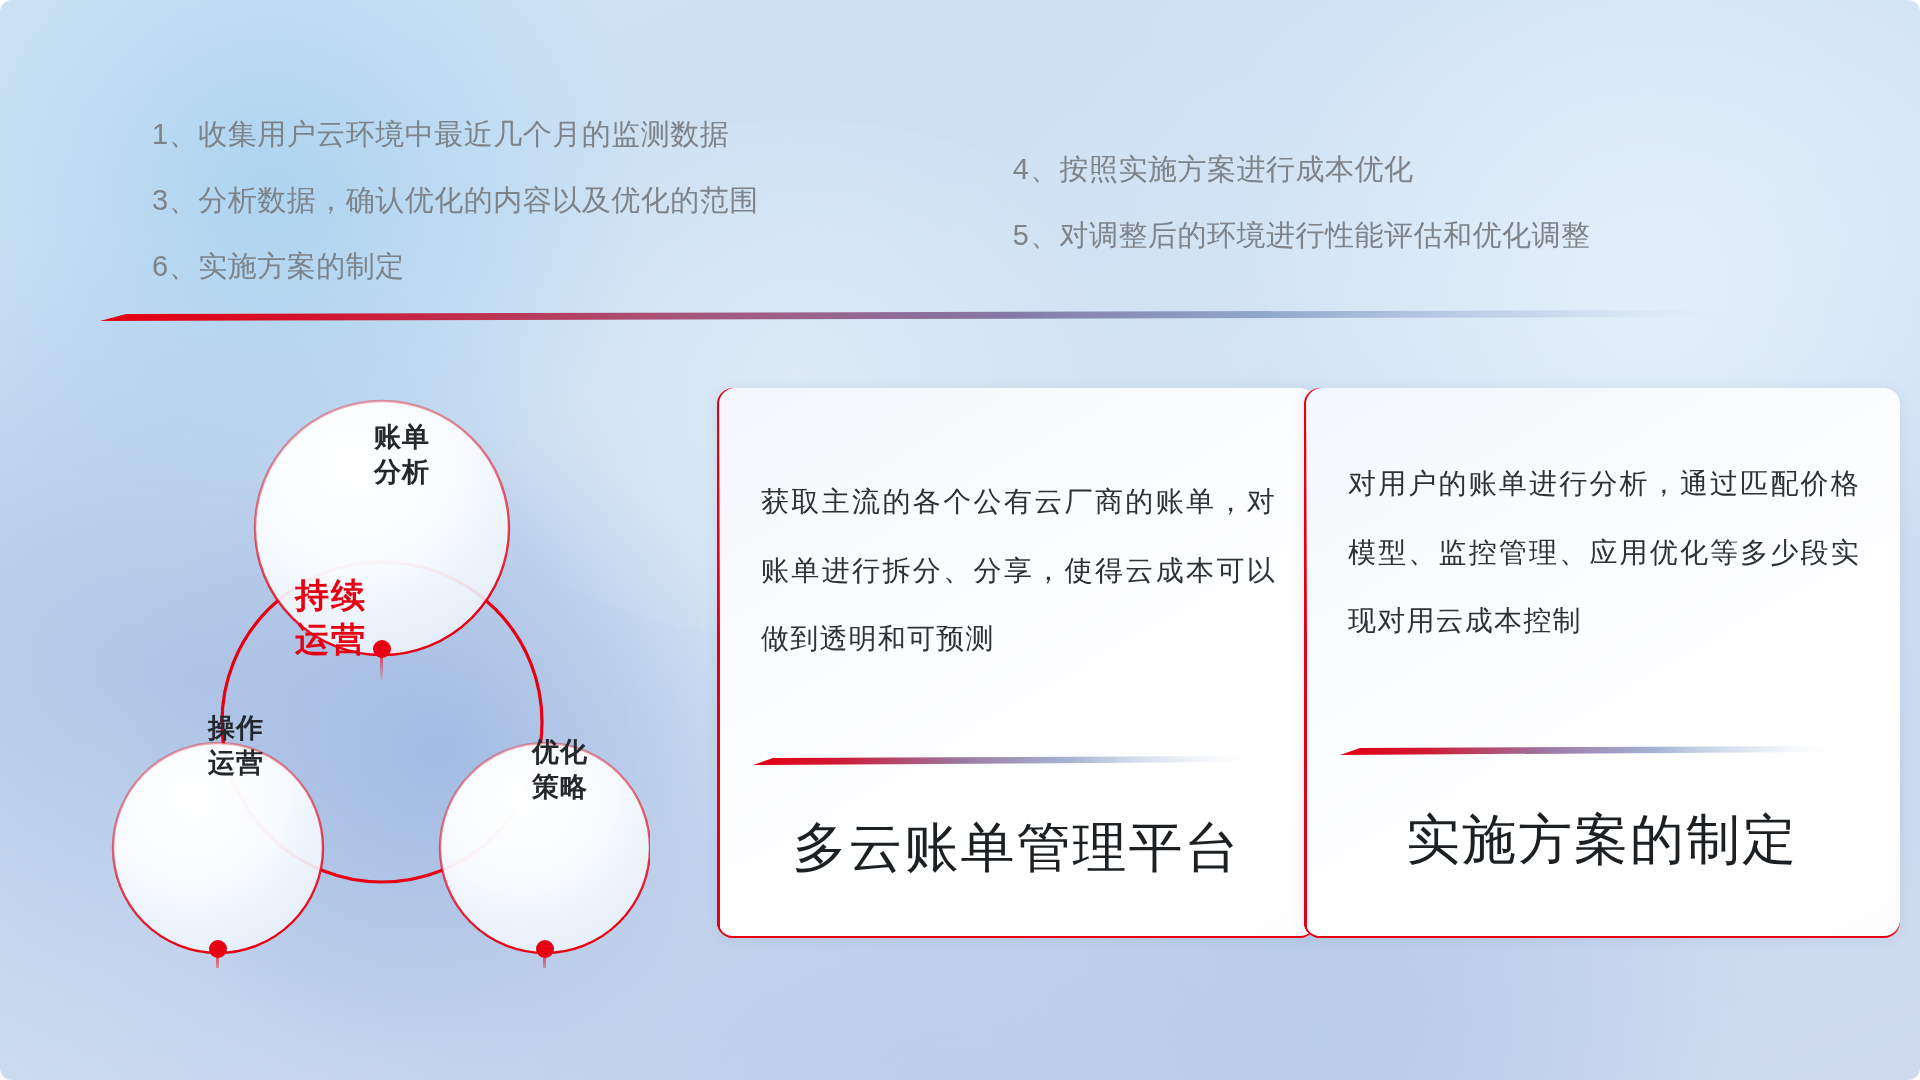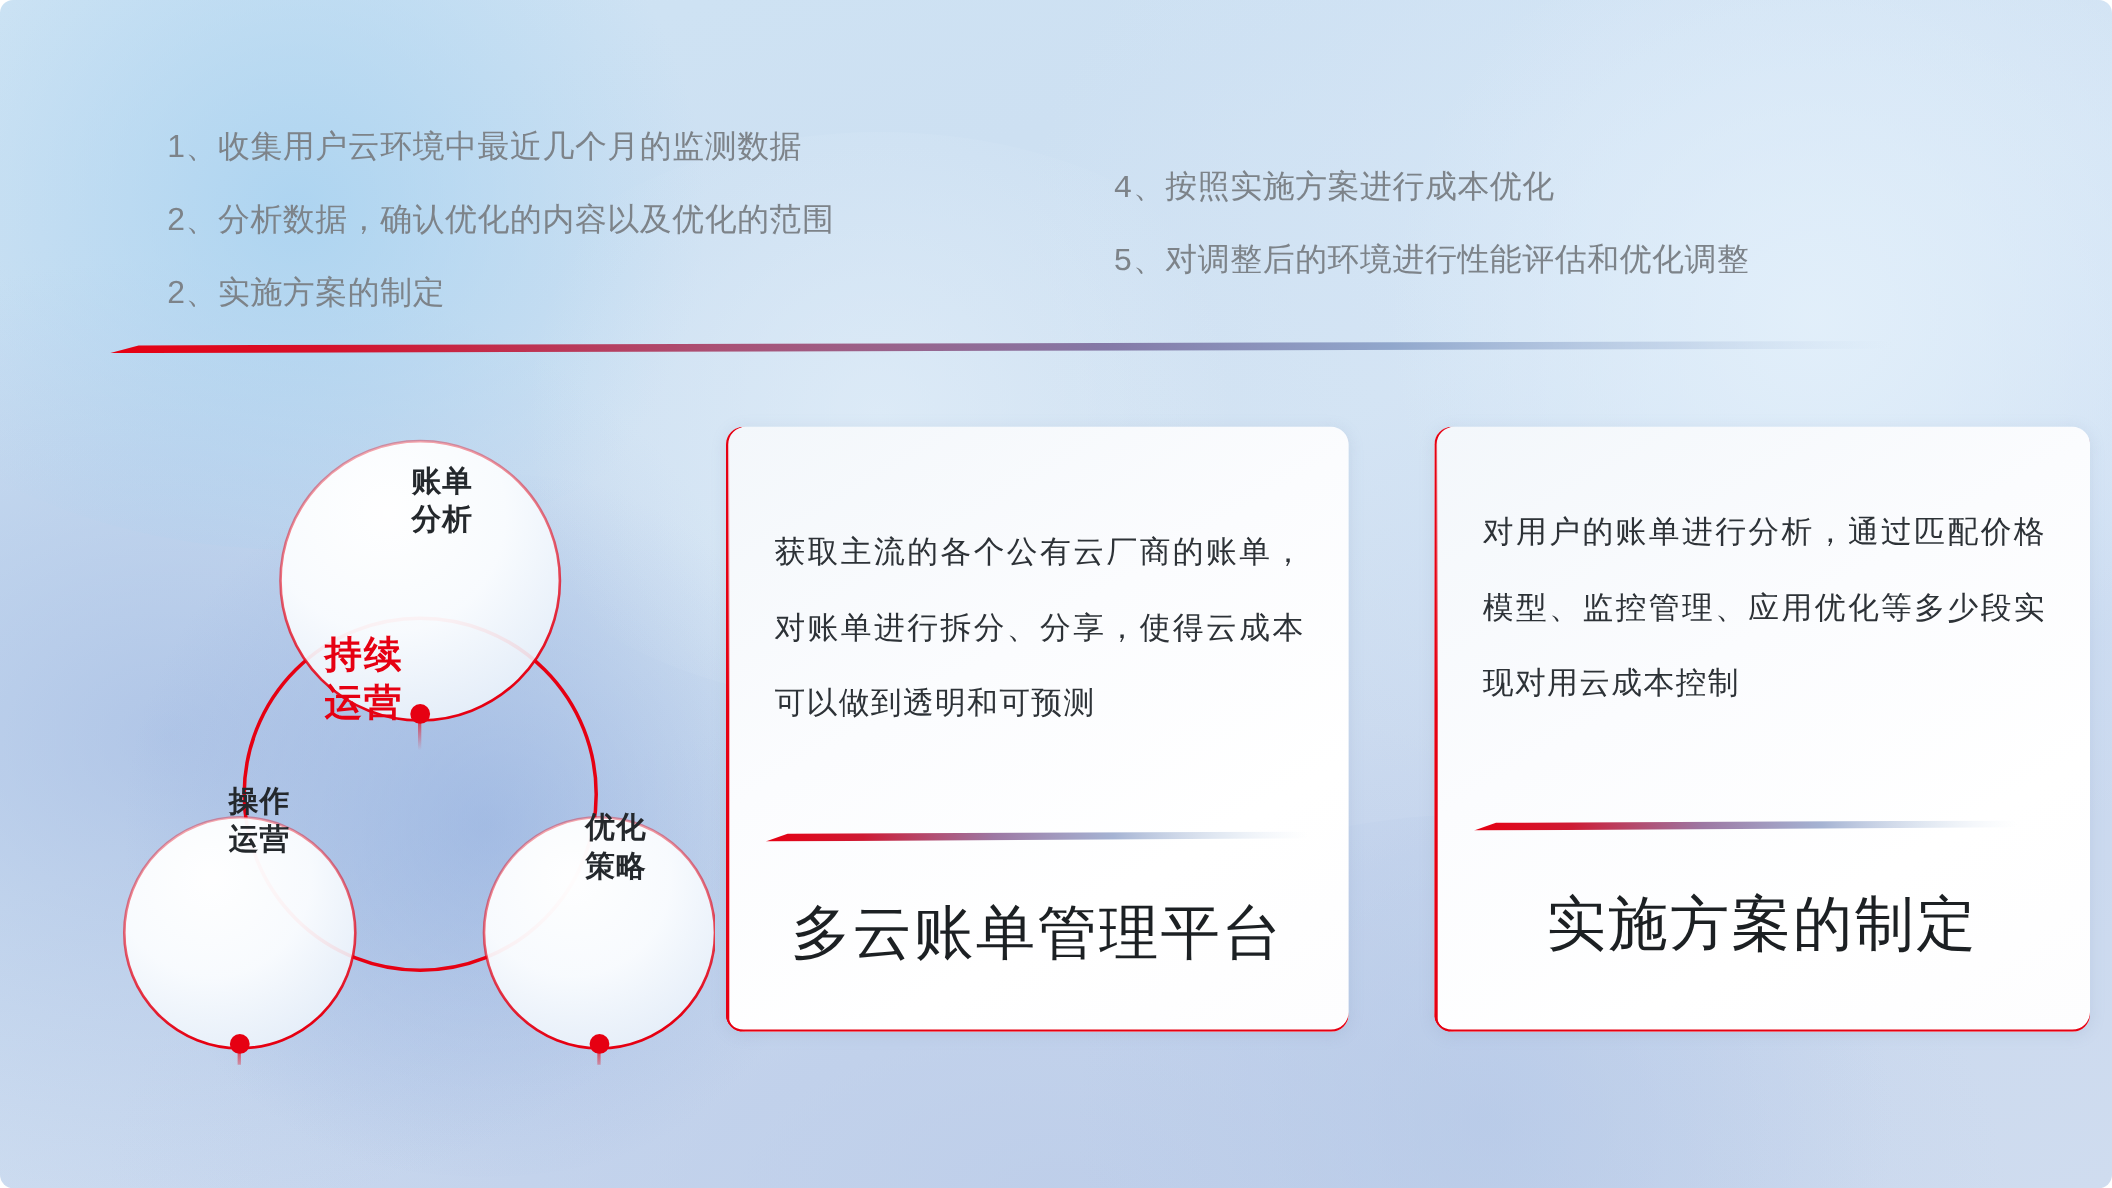--- a/index.html
+++ b/index.html
@@ -131,21 +131,21 @@
       0 2px 14px rgba(120,145,185,0.18);
     overflow: hidden;
   }
   .card::after {
     content: "";
     position: absolute;
     left: 0; top: 0; bottom: 0;
     width: 3px;
     background: linear-gradient(to bottom, rgba(230,0,18,0) 0%, rgba(230,0,18,0.35) 16%, #e60012 46%, #e60012 100%);
   }
-  #card-1 { left: 660px; }
+  #card-1 { left: 717px; padding-left: 33px; }
   #card-2 { left: 1304px; padding-left: 30px; }
 
   .card-body {
     position: absolute;
     left: 44px;
     right: 40px;
     top: 80px;
     color: #2d3237;
     font-size: 28px;
     line-height: 2.45;
@@ -183,22 +183,22 @@
 <div id="stage">
 
   <div class="blob blob-a"></div>
   <div class="blob blob-b"></div>
   <div class="blob blob-c"></div>
   <div class="blob blob-d"></div>
   <div class="blob blob-e"></div>
 
   <div class="bullets" id="bullets-left">
     <div class="line">1、收集用户云环境中最近几个月的监测数据</div>
-    <div class="line">2、分析数据，确认优化的内容以及优化的范围</div>
-    <div class="line">2、实施方案的制定</div>
+    <div class="line">3、分析数据，确认优化的内容以及优化的范围</div>
+    <div class="line">6、实施方案的制定</div>
   </div>
 
   <div class="bullets" id="bullets-right">
     <div class="line">4、按照实施方案进行成本优化</div>
     <div class="line">5、对调整后的环境进行性能评估和优化调整</div>
   </div>
 
   <svg id="divider" viewBox="0 0 1620 11" preserveAspectRatio="none">
     <defs>
       <linearGradient id="divGrad" x1="0" y1="0" x2="1" y2="0">

